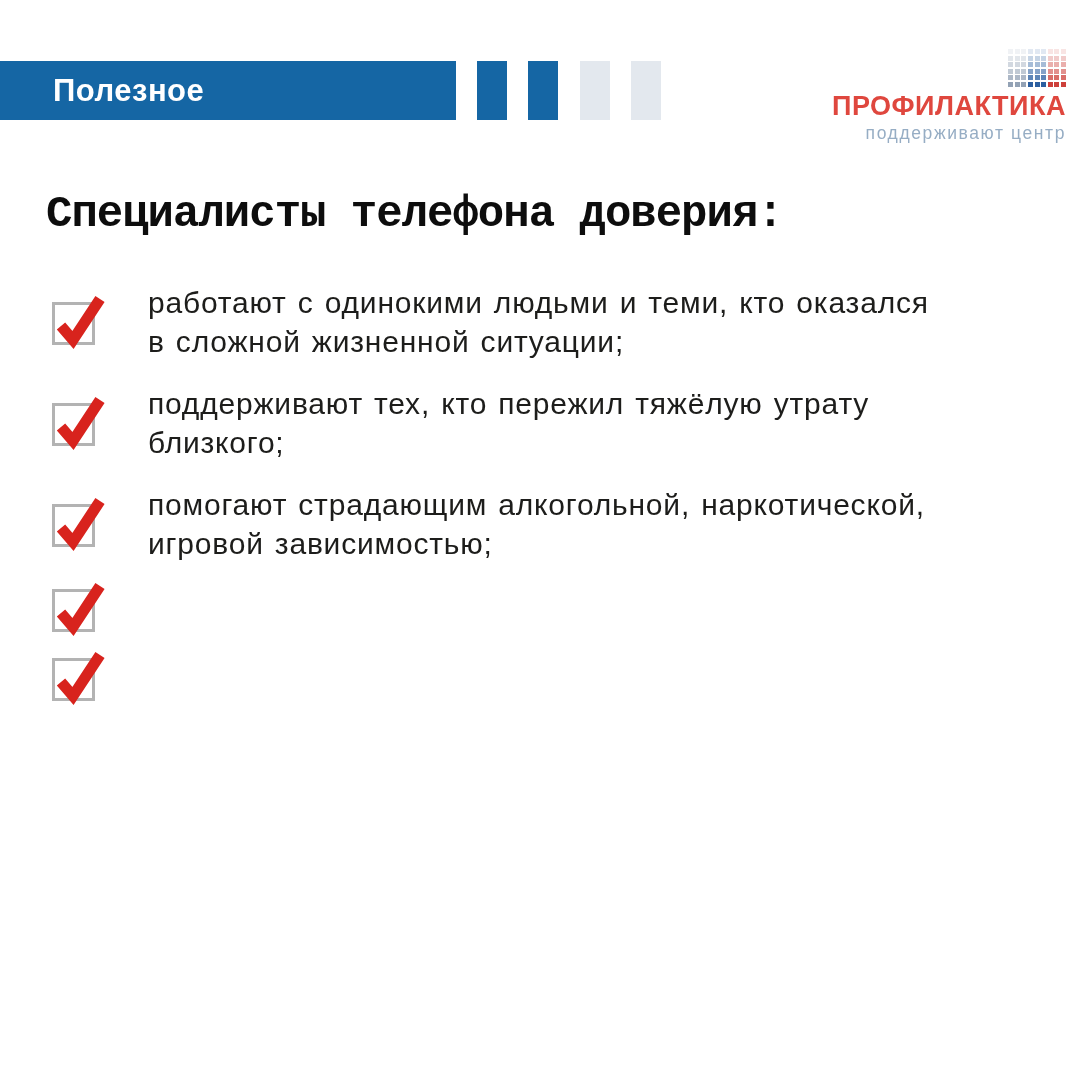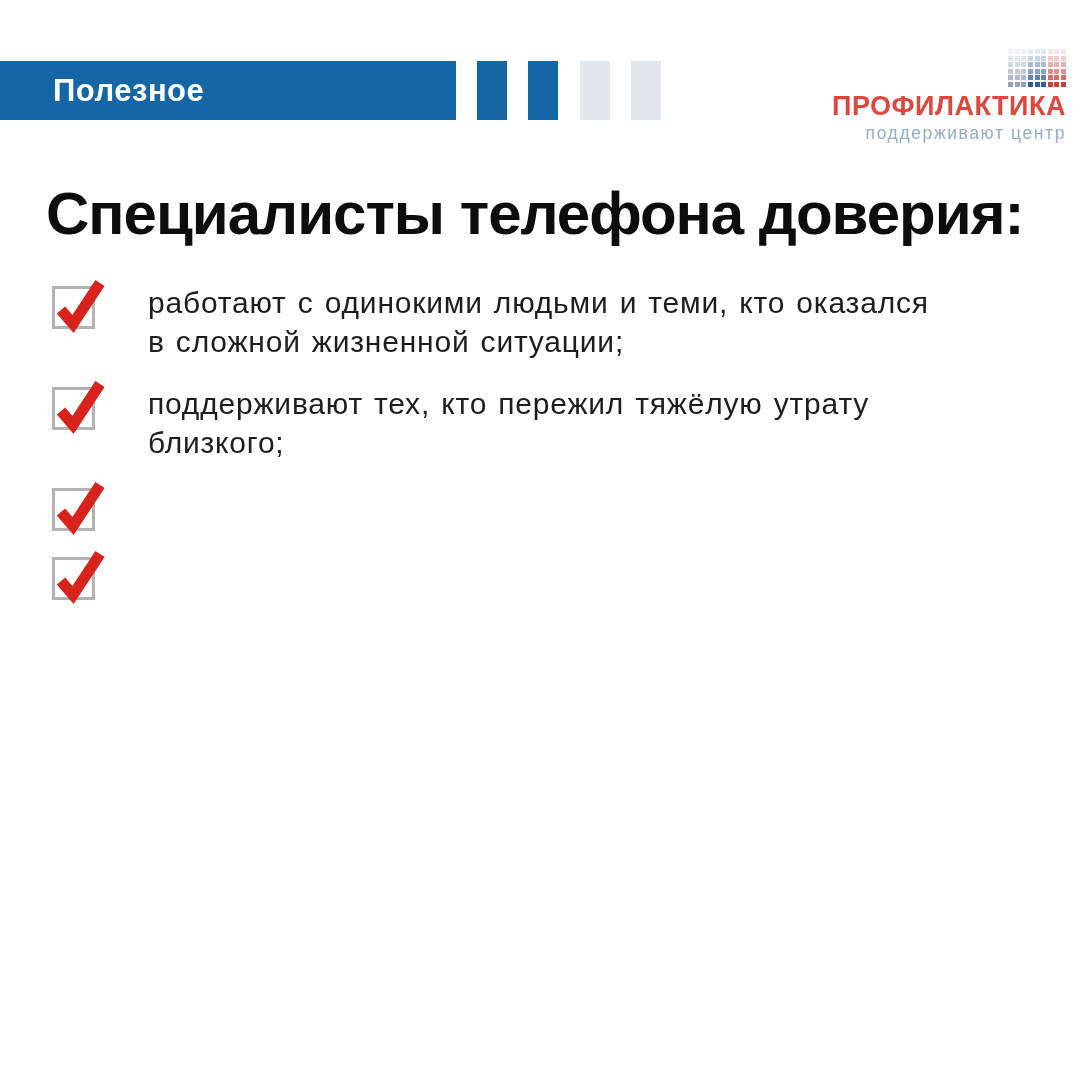--- a/index.html
+++ b/index.html
@@ -57,30 +57,31 @@
     margin-top: 3px;
   }
 
   
   .content {
     position: absolute; left: 46px; top: 183px;
     width: 995px;
   }
   .page-title {
     margin: 0 0 38px 0;
-    font-size: 60px; font-weight: bold;
+    font-size: 44px; font-weight: bold;
     letter-spacing: -1px;
     line-height: 62px;
     color: #0d0d0d;
     white-space: nowrap;
+    font-family: Liberation Mono, monospace;
   }
   .checklist { }
   .list-item {
     display: flex;
-    align-items: flex-start;
+    align-items: center;
     margin-bottom: 23px;
   }
   .checkbox {
     flex: none;
     box-sizing: border-box;
     width: 43px; height: 43px;
     margin: 3px 53px 0 6px;
     background: #ffffff;
     border: 3px solid var(--checkbox-border);
     position: relative;
@@ -193,20 +194,29 @@
       </span>
       <span class="item-text">поддерживают тех, кто пережил тяжёлую утрату
 близкого;</span>
     </div>
     <div class="list-item">
       <span class="checkbox">
         <svg class="check-svg" viewBox="0 0 49 56">
             <path d="M6 33 L18 47 L45 6" fill="none" stroke-width="11" stroke-linecap="butt" stroke-linejoin="miter" class="check-path" stroke="#d8231d"></path>
           </svg>
       </span>
+      <span class="item-text">помогают страдающим алкогольной, наркотической,
+игровой зависимостью;</span>
+    </div>
+    <div class="list-item">
+      <span class="checkbox">
+        <svg class="check-svg" viewBox="0 0 49 56">
+            <path d="M6 33 L18 47 L45 6" fill="none" stroke-width="11" stroke-linecap="butt" stroke-linejoin="miter" class="check-path" stroke="#d8231d"></path>
+          </svg>
+      </span>
     </div>
     <div class="list-item">
       <span class="checkbox">
         <svg class="check-svg" viewBox="0 0 49 56">
             <path d="M6 33 L18 47 L45 6" fill="none" stroke-width="11" stroke-linecap="butt" stroke-linejoin="miter" class="check-path" stroke="#d8231d"></path>
           </svg>
       </span>
     </div>
   </div>
 </div>

